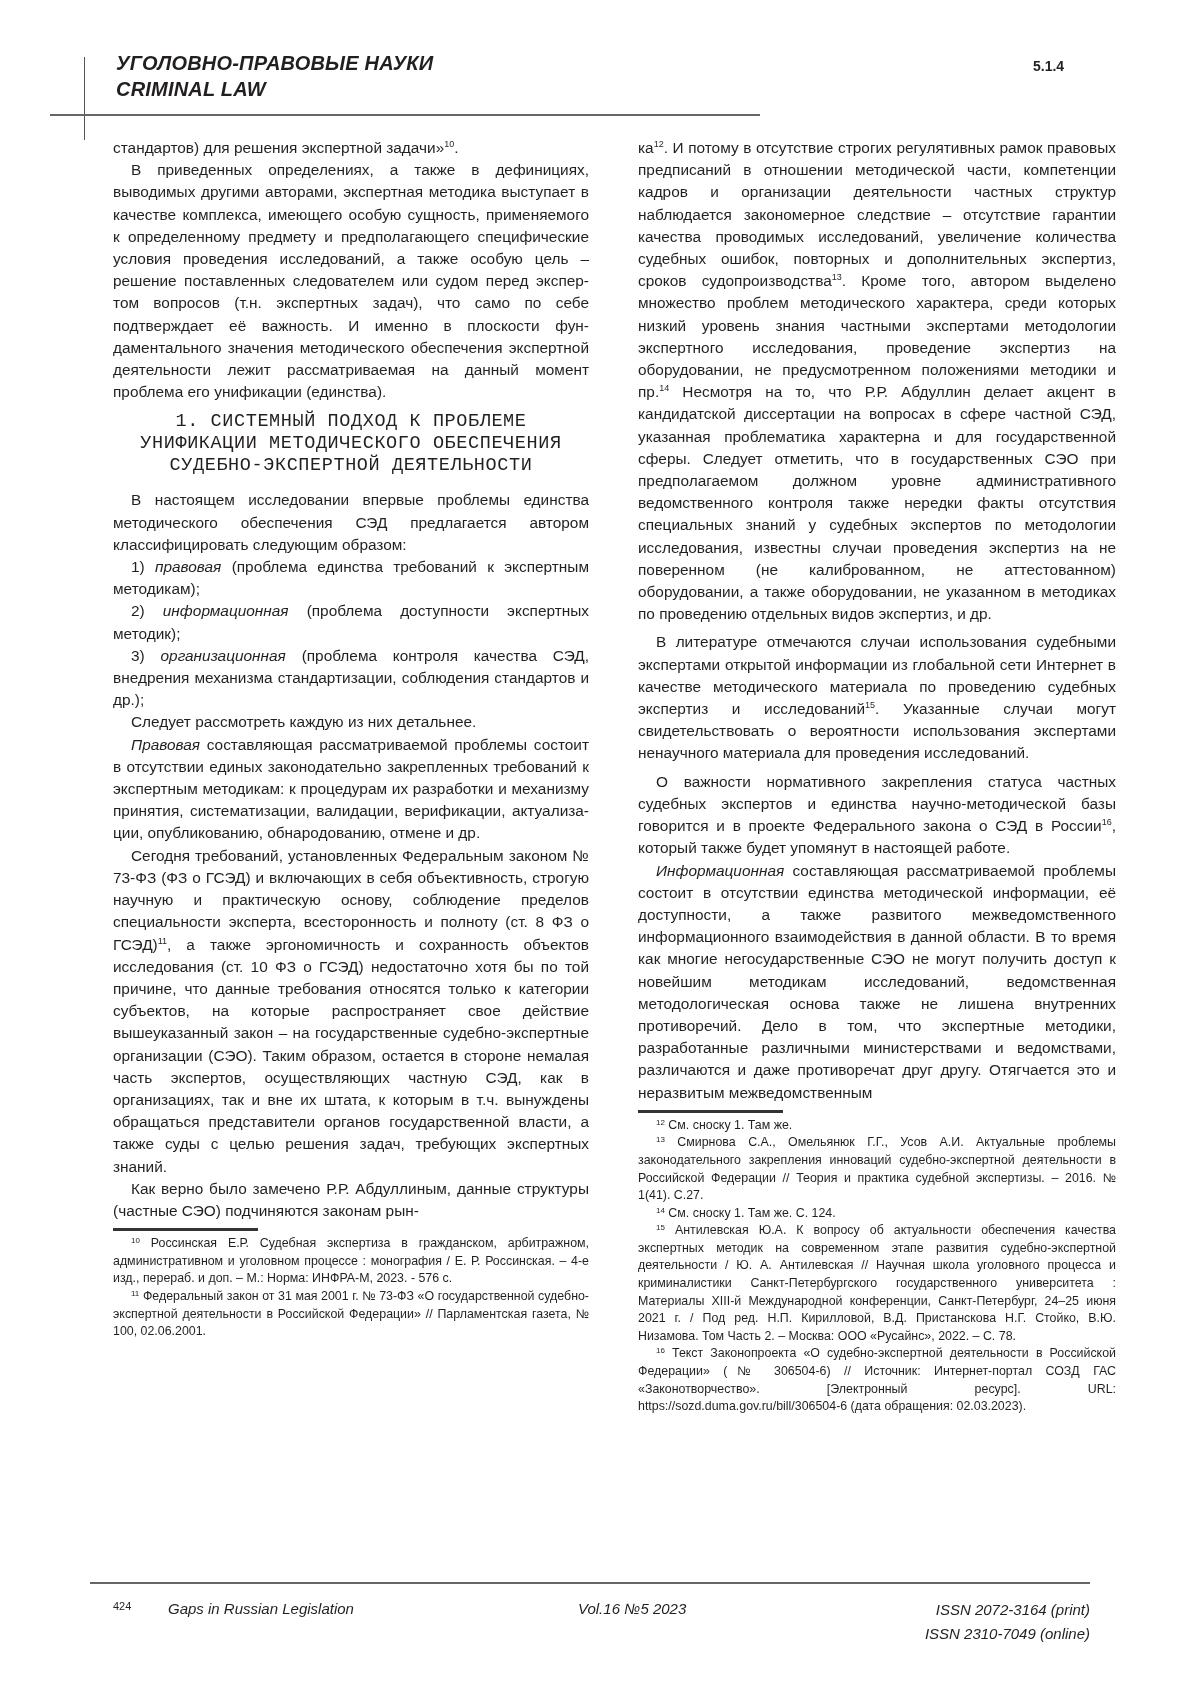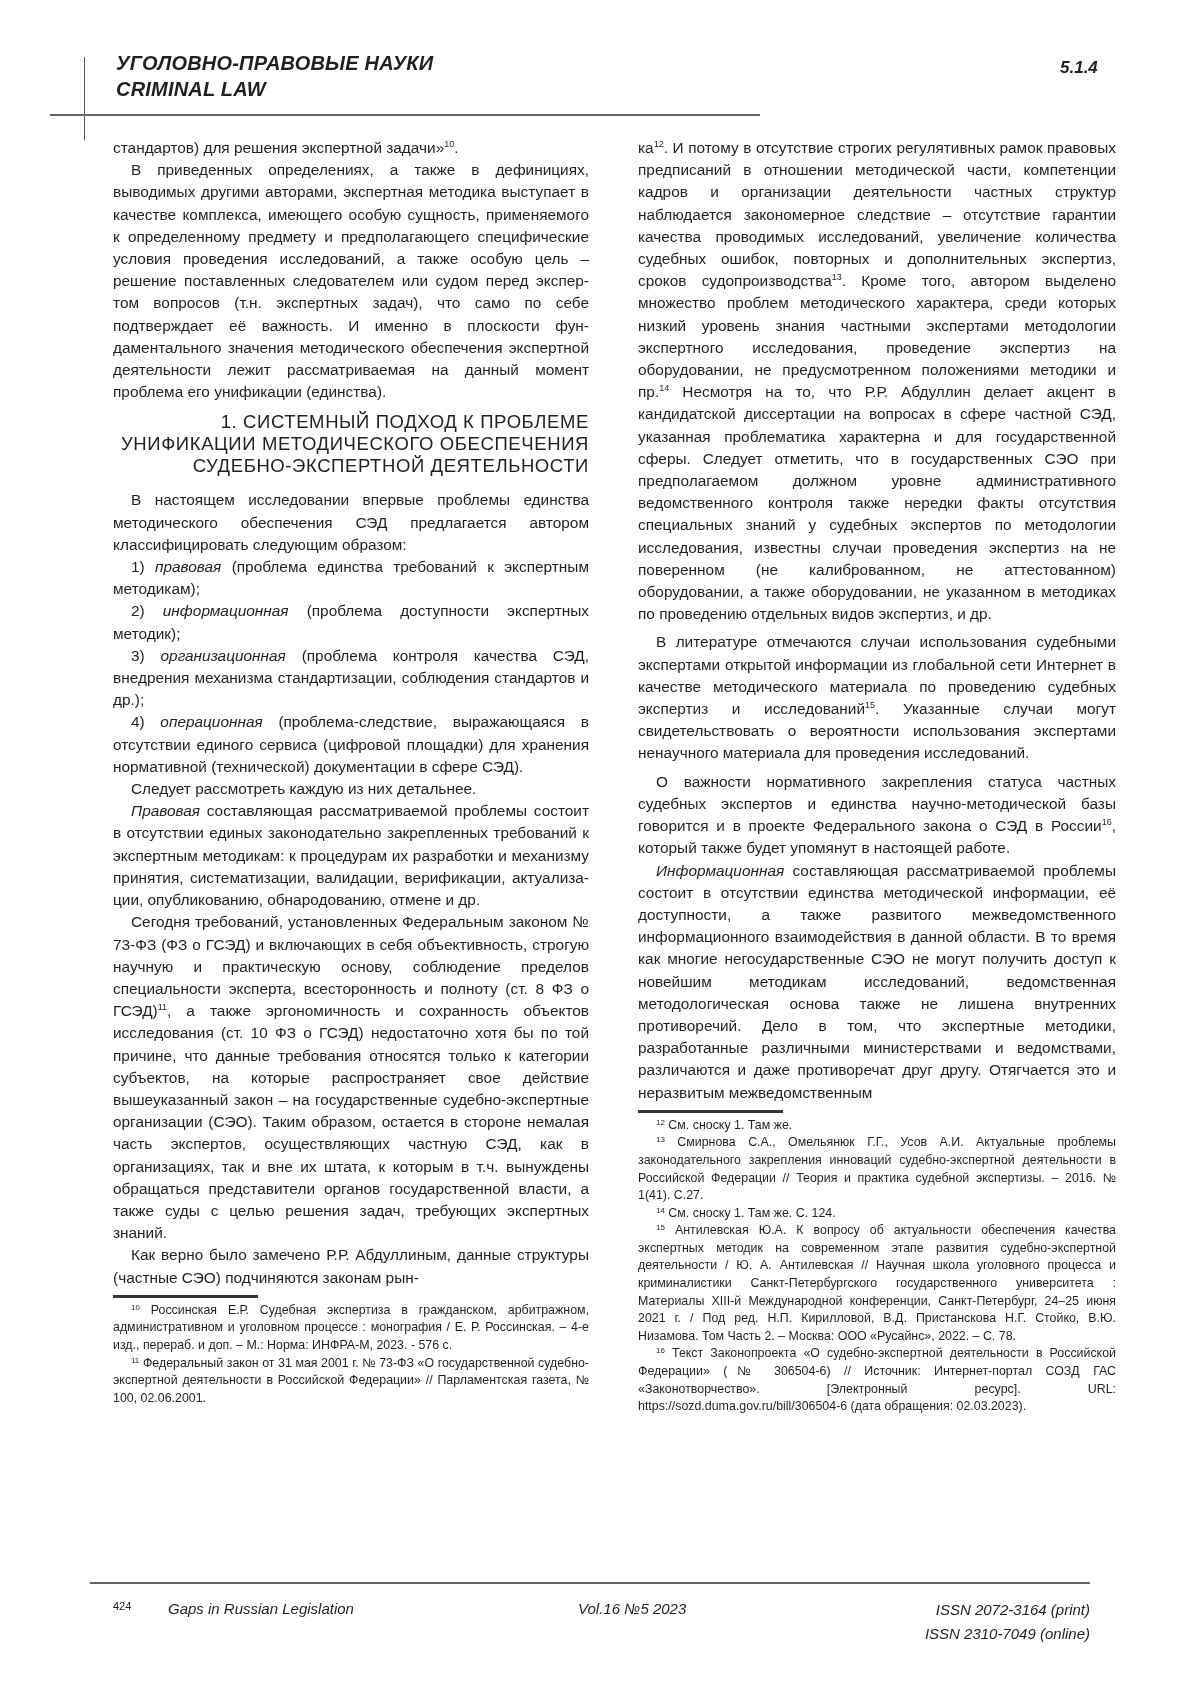--- a/index.html
+++ b/index.html
@@ -1,28 +1,28 @@
 <!DOCTYPE html>
 <html><head>
 <meta charset="utf-8">
 <style>
   html, body { margin: 0; padding: 0; background: #ffffff; }
   body { width: 1200px; height: 1697px; position: relative; overflow: hidden; color: #231f20; font-family: "Liberation Sans", sans-serif; }
   .vline { position: absolute; left: 84px; top: 57px; width: 1px; height: 83px; background: #555; }
   .hline-top { position: absolute; left: 50px; top: 114px; width: 710px; height: 2px; background: #666; }
   .hdr { position: absolute; left: 116px; top: 50px; font-weight: bold; font-style: italic; font-size: 20px; line-height: 26px; color: #231f20; letter-spacing: 0.2px; }
-  .hdr-code { position: absolute; left: 1060px; top: 58px; font-weight: bold; font-style: italic; font-size: 17px; }
+  .hdr-code { position: absolute; left: 1033px; top: 58px; font-weight: bold; font-size: 14px; }
   .col { position: absolute; top: 137px; width: 476px; font-size: 15.4px; line-height: 22.2px; text-align: justify; hyphens: manual; }
   .col.left { left: 113px; }
   .col.right { left: 614px; width: 478px; margin-left: 24px; }
   .col p { margin: 0; text-indent: 18px; }
   .col p.noindent { text-indent: 0; }
   .col p.gap { margin-top: 6px; }
   sup { font-size: 9px; line-height: 0; vertical-align: 6px; }
-  .section-title { font-size: 18.5px; line-height: 22px; letter-spacing: 0.6px; margin: 8px 0 12px 0; text-align: right; }
+  .section-title { font-size: 18.5px; line-height: 22px; letter-spacing: 0.6px; margin: 8px 0 12px 0; text-align: center; font-family: Liberation Mono, monospace; }
   .fn-rule { width: 145px; height: 3px; background: #333; margin: 6px 0 4px 0; }
   .fn { font-size: 12.4px; line-height: 17.6px; text-align: justify; }
   .fn p { margin: 0; text-indent: 18px; }
   .fn sup { font-size: 8px; vertical-align: 4px; }
   .hline-bottom { position: absolute; left: 90px; top: 1582px; width: 1000px; height: 2px; background: #666; }
   .footer { position: absolute; top: 1600px; font-style: italic; font-size: 15px; color: #231f20; }
   .pg { position: absolute; left: 113px; top: 1600px; font-size: 11px; }
   .journal { left: 168px; }
   .vol { left: 578px; }
   .issn { left: 900px; width: 190px; text-align: right; line-height: 24px; top: 1598px; }
@@ -41,21 +41,20 @@
 <div class="hdr-code">5.1.4</div>
 
 <div class="col left">
   <p class="noindent"><span>стандартов) для решения экспертной задачи»</span><sup>10</sup><span>.</span></p>
   <p>В приведенных определениях, а также в дефиници­ях, выводимых другими авторами, экспертная методи­ка выступает в качестве комплекса, имеющего особую сущность, применяемого к определенному предмету и предполагающего специфические условия прове­дения исследований, а также особую цель – решение поставленных следователем или судом перед экспер­том вопросов (т.н. экспертных задач), что само по себе подтверждает её важность. И именно в плоскости фун­даментального значения методического обеспечения экспертной деятельности лежит рассматриваемая на данный момент проблема его унификации (единства).</p>
   <div class="section-title">1. СИСТЕМНЫЙ ПОДХОД К ПРОБЛЕМЕ УНИФИКАЦИИ МЕТОДИЧЕСКОГО ОБЕСПЕЧЕНИЯ СУДЕБНО-ЭКСПЕРТНОЙ ДЕЯТЕЛЬНОСТИ</div>
   <p>В настоящем исследовании впервые проблемы единства методического обеспечения СЭД предлага­ется автором классифицировать следующим образом:</p>
   <p><span>1)</span> <em>правовая</em><span> (проблема единства требований к экс­пертным методикам);</span></p>
   <p><span>2)</span> <em>информационная</em><span> (проблема доступности эксперт­ных методик);</span></p>
   <p><span>3)</span> <em>организационная</em><span> (проблема контроля качества СЭД, внедрения механизма стандартизации, соблюде­ния стандартов и др.);</span></p>
-  <p><span>4)</span> <em>операционная</em><span> (проблема-следствие, выражающа­яся в отсутствии единого сервиса (цифровой площад­ки) для хранения нормативной (технической) доку­ментации в сфере СЭД).</span></p>
   <p>Следует рассмотреть каждую из них детальнее.</p>
   <p><em>Правовая</em><span> составляющая рассматриваемой пробле­мы состоит в отсутствии единых законодательно за­крепленных требований к экспертным методикам: к процедурам их разработки и механизму принятия, систематизации, валидации, верификации, актуализа­ции, опубликованию, обнародованию, отмене и др.</span></p>
   <p><span>Сегодня требований, установленных Федеральным законом № 73-ФЗ (ФЗ о ГСЭД) и включающих в себя объективность, строгую научную и практическую ос­нову, соблюдение пределов специальности эксперта, всесторонность и полноту (ст. 8 ФЗ о ГСЭД)</span><sup>11</sup><span>, а также эргономичность и сохранность объектов исследова­ния (ст. 10 ФЗ о ГСЭД) недостаточно хотя бы по той причине, что данные требования относятся только к категории субъектов, на которые распространяет свое действие вышеуказанный закон – на государственные судебно-экспертные организации (СЭО). Таким обра­зом, остается в стороне немалая часть экспертов, осу­ществляющих частную СЭД, как в организациях, так и вне их штата, к которым в т.ч. вынуждены обращаться представители органов государственной власти, а так­же суды с целью решения задач, требующих эксперт­ных знаний.</span></p>
   <p>Как верно было замечено Р.Р. Абдуллиным, данные структуры (частные СЭО) подчиняются законам рын-</p>
   <div class="fn-rule"></div>
   <div class="fn">
     <p><sup>10</sup> <span>Россинская Е.Р. Судебная экспертиза в гражданском, арбитраж­ном, административном и уголовном процессе : монография / Е. Р. Россинская. – 4-е изд., перераб. и доп. – М.: Норма: ИНФРА-М, 2023. - 576 с.</span></p>
     <p><sup>11</sup> <span>Федеральный закон от 31 мая 2001 г. № 73-ФЗ «О государствен­ной судебно-экспертной деятельности в Российской Федерации» // Парламентская газета, № 100, 02.06.2001.</span></p>
   </div>
 </div>

